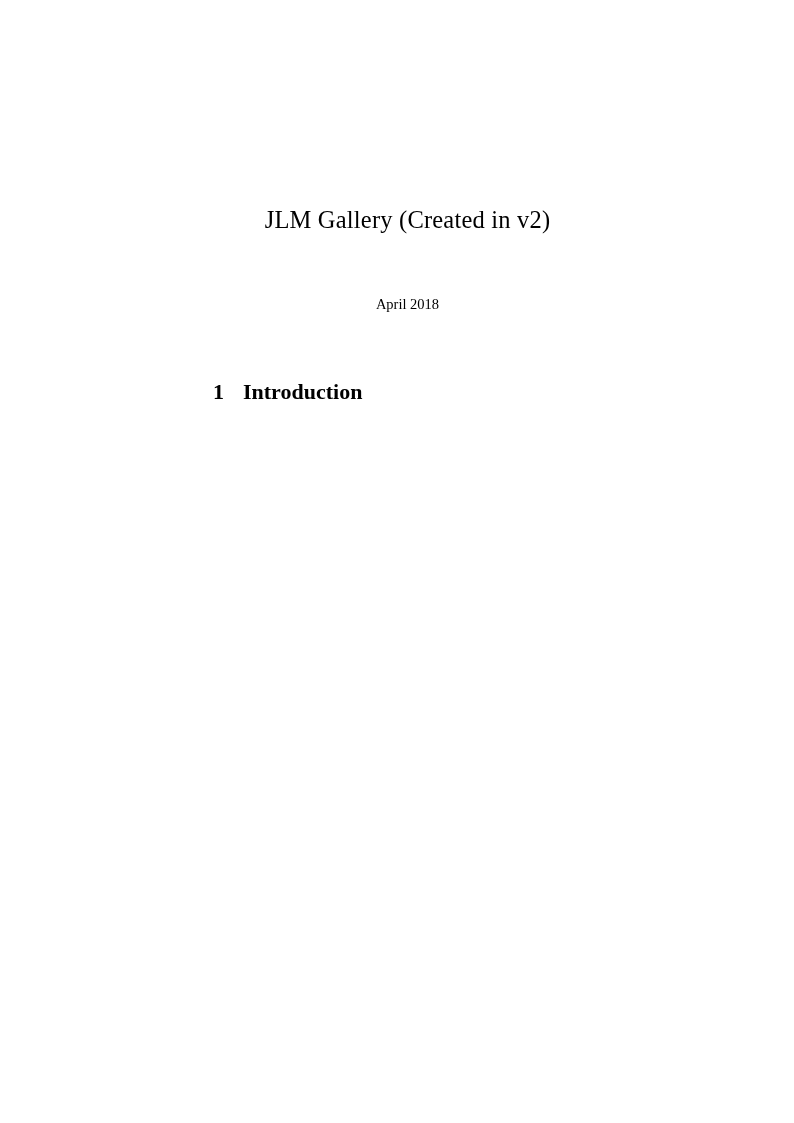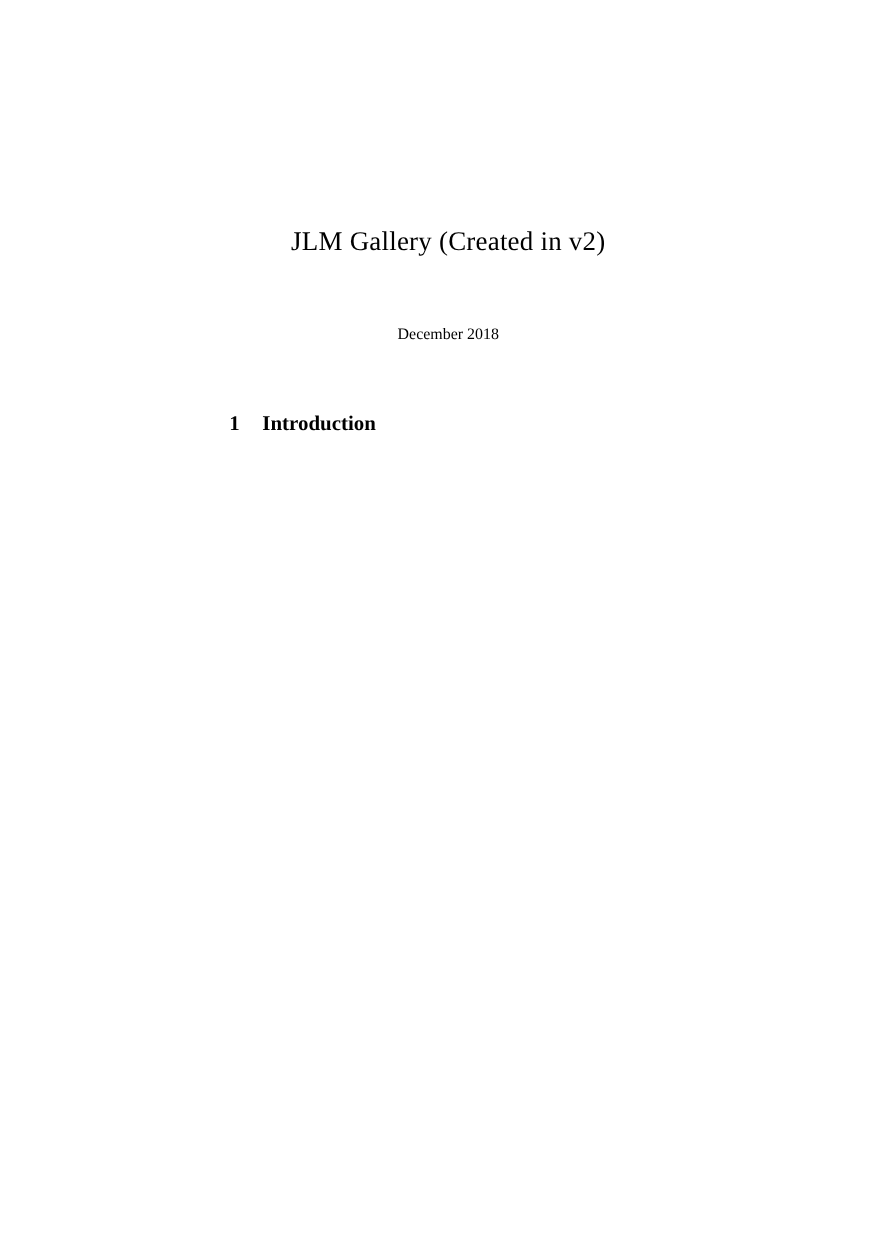--- a/index.html
+++ b/index.html
@@ -53,21 +53,21 @@
     width: 475px;
     text-align: center;
     font-size: 14.5px;
     line-height: 1.2;
   }
   .section-heading {
     position: absolute;
     top: 350px;
     left: 10px;
     width: 465px;
-    font-size: 19px;
+    font-size: 22px;
     font-weight: bold;
     line-height: 1.25;
     white-space: pre;
   }
   .section-number {
     display: inline-block;
     width: 30px;
   }
   .page-number {
     position: absolute;
@@ -80,21 +80,21 @@
 </style>
 </head>
 <body>
 
 <div class="page">
   <div class="content">
 
     <div class="doc-title">JLM Gallery (Created in v2)</div>
 
 
-    <div class="doc-date">December 2018</div>
+    <div class="doc-date">April 2018</div>
 
     <div class="section-heading">
       <span class="section-number">1</span><span>Introduction</span>
     </div>
 
     <div class="page-number">1</div>
 
   </div>
 </div>
 

